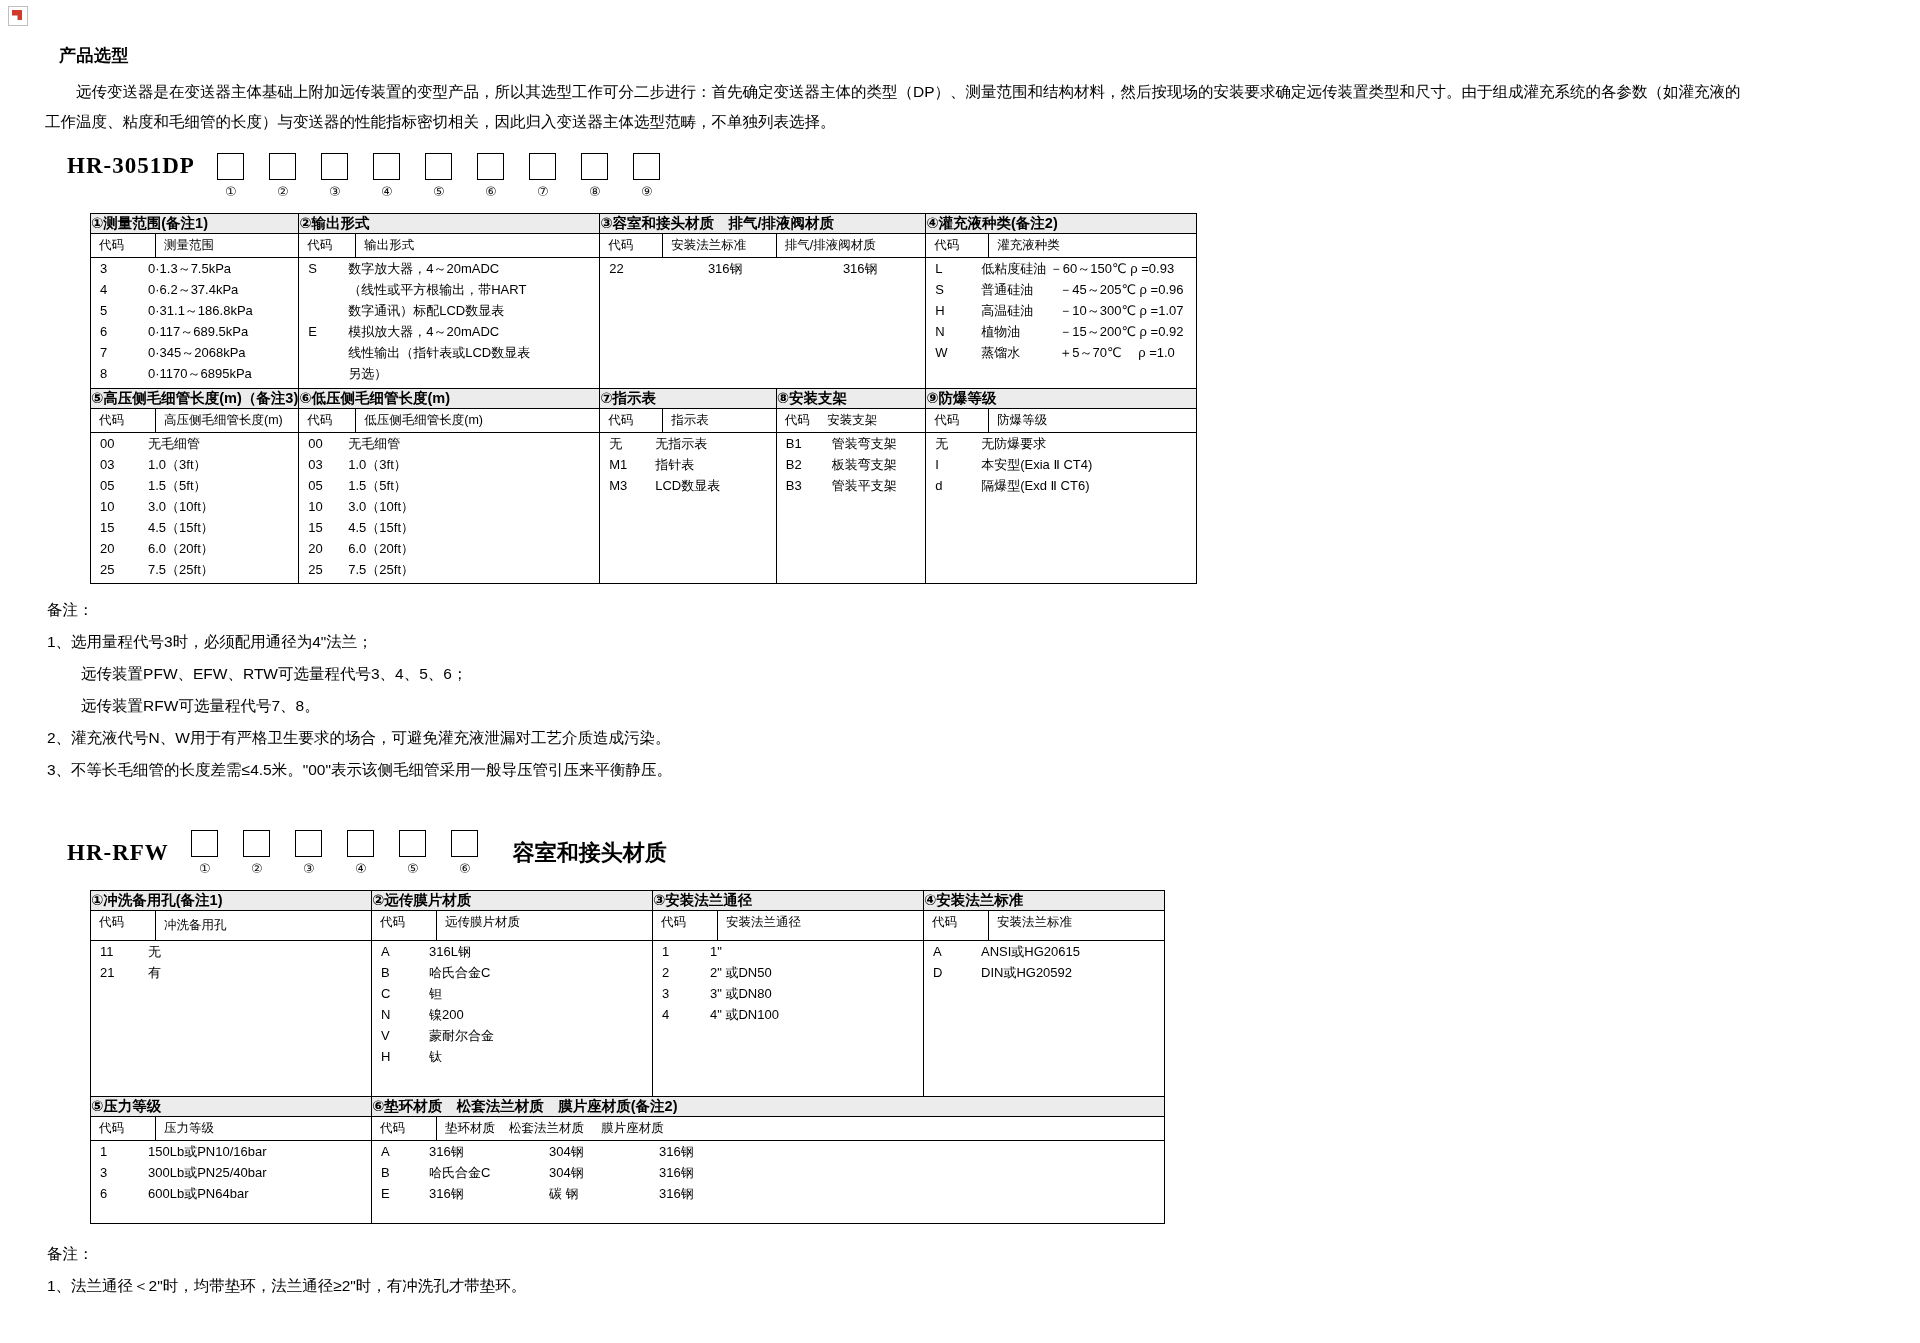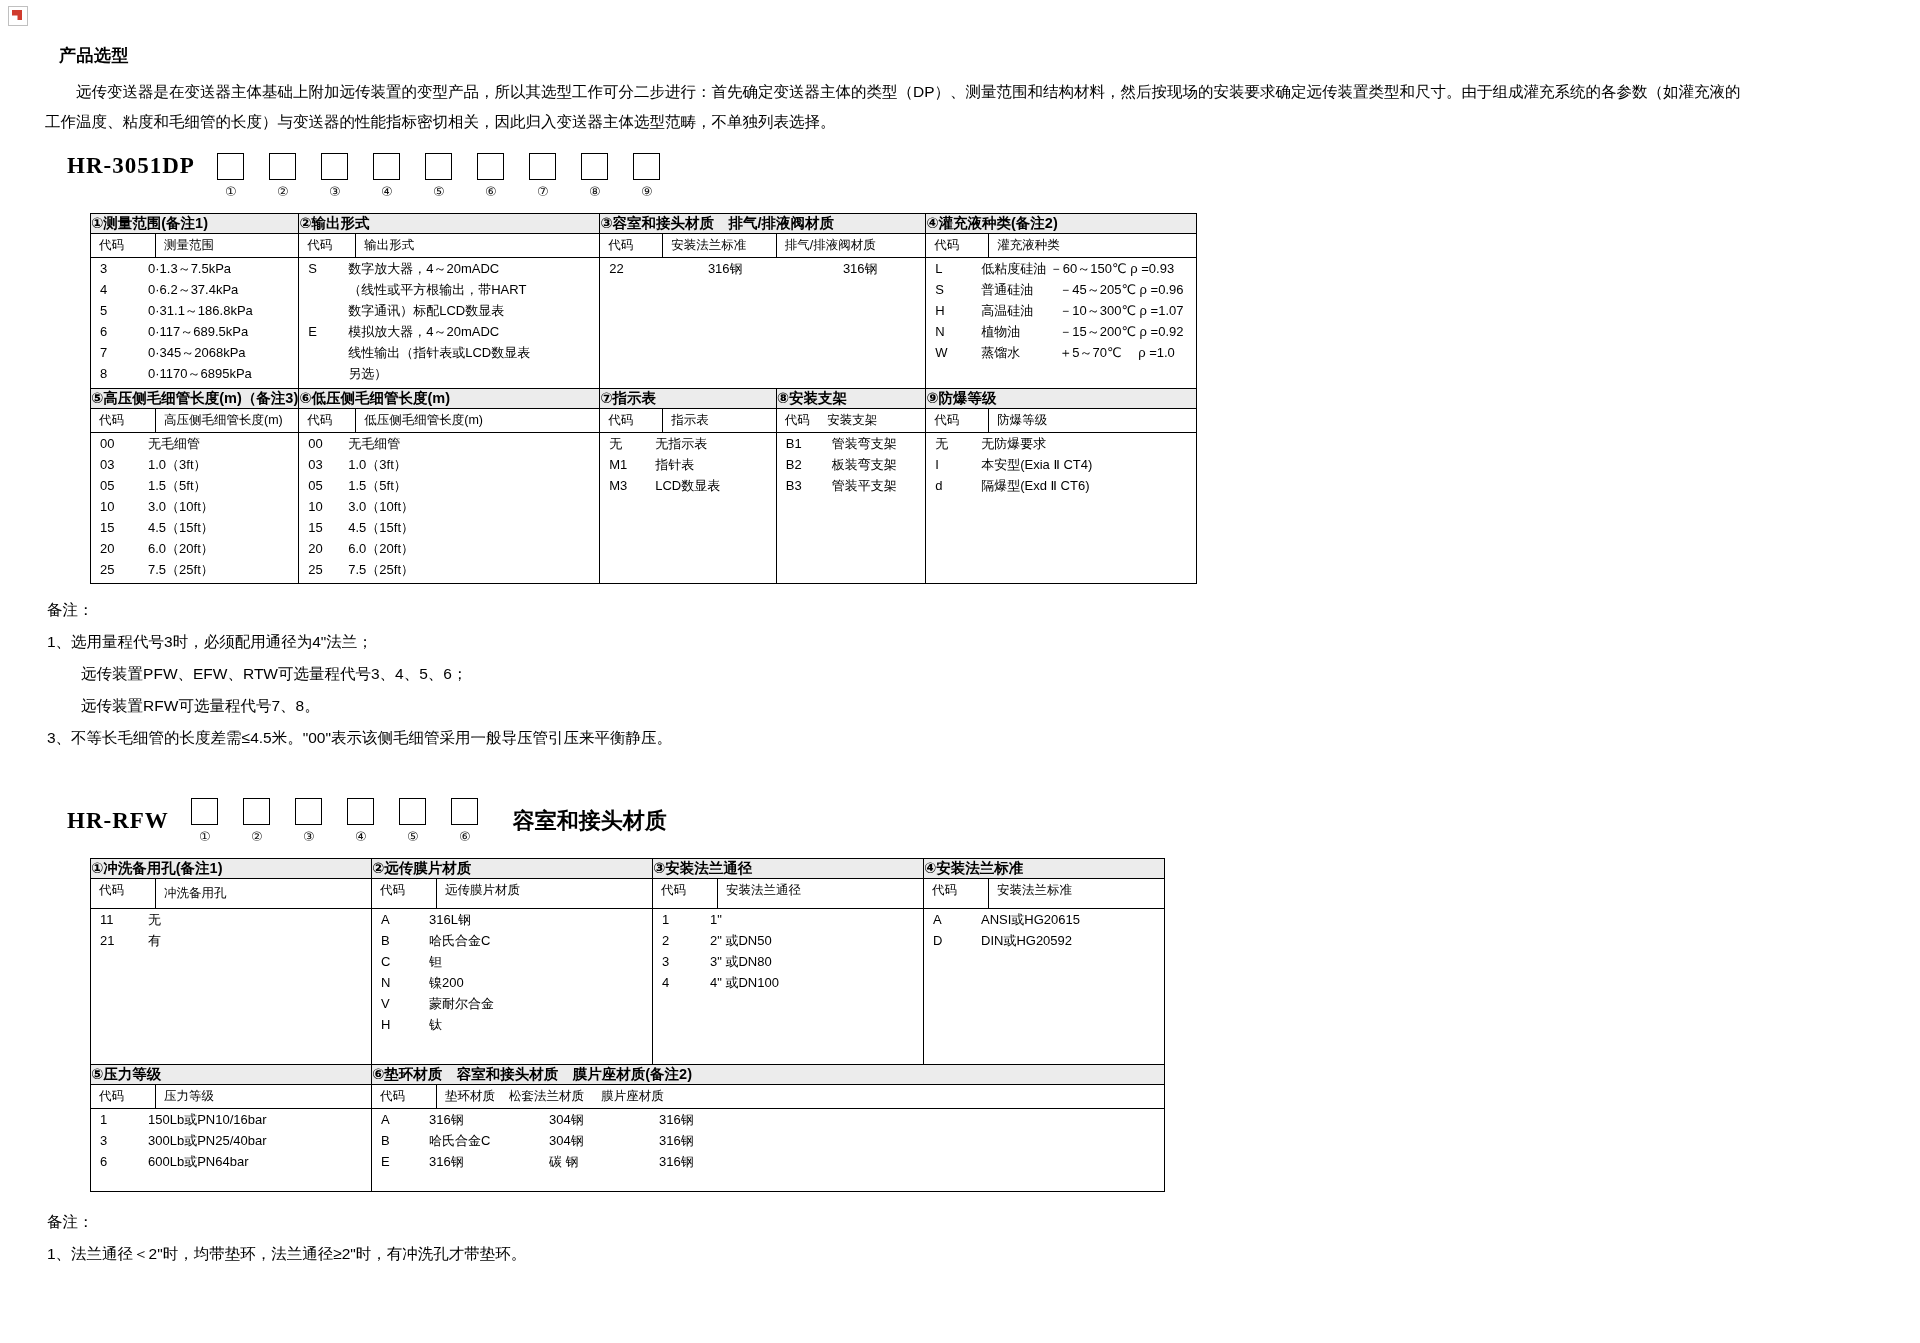--- a/index.html
+++ b/index.html
@@ -320,20 +320,21 @@
         </td>
       </tr>
     </tbody>
       </table>
 
     <div class="noteblock">
       <div class="nt">备注：</div>
       <div class="nt">1、选用量程代号3时，必须配用通径为4"法兰；</div>
       <div class="ind">远传装置PFW、EFW、RTW可选量程代号3、4、5、6；</div>
       <div class="ind">远传装置RFW可选量程代号7、8。</div>
+      <div class="nt">2、灌充液代号N、W用于有严格卫生要求的场合，可避免灌充液泄漏对工艺介质造成污染。</div>
       <div class="nt">3、不等长毛细管的长度差需≤4.5米。"00"表示该侧毛细管采用一般导压管引压来平衡静压。</div>
     </div>
 
     <div class="big-model">
       <div class="model-code">HR-RFW</div>
       <div class="boxes">
         <div class="boxcol">
             <div class="sqbox"></div>
             <div class="cnum">①</div>
           </div>
@@ -441,21 +442,21 @@
               </div>
           <div class="rowline">
                 <span class="c1" style="width:48px">D</span>
                 <span>DIN或HG20592</span>
               </div>
         </td>
       </tr>
 
       <tr>
         <td class="hdrcell" colspan="2">⑤压力等级</td>
-        <td class="hdrcell" colspan="6">⑥垫环材质　容室和接头材质　膜片座材质(备注2)</td>
+        <td class="hdrcell" colspan="6">⑥垫环材质　松套法兰材质　膜片座材质(备注2)</td>
       </tr>
       <tr>
         <td class="sub" style="padding:3px 8px">代码</td>
         <td class="sub" style="padding:3px 8px">压力等级</td>
         <td class="sub" style="padding:3px 8px;width:48px">代码</td>
         <td class="sub" colspan="5" style="padding:3px 8px">
           <span>垫环材质</span>&nbsp;&nbsp;&nbsp;&nbsp;<span>松套法兰材质</span>&nbsp;&nbsp;&nbsp;&nbsp;&nbsp;<span>膜片座材质</span>
         </td>
       </tr>
       <tr>

